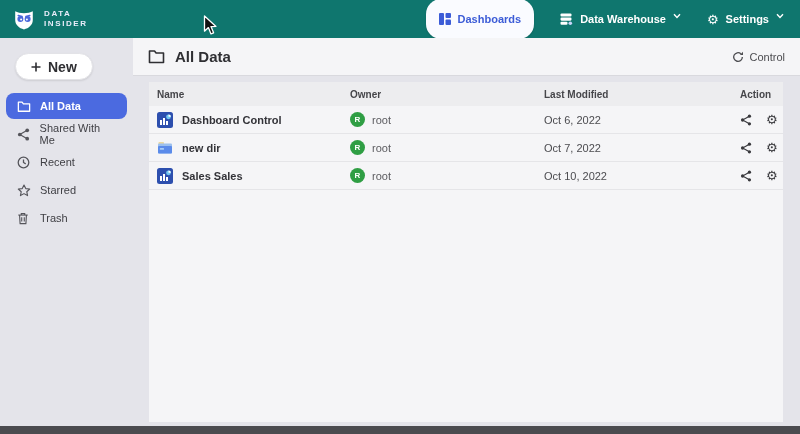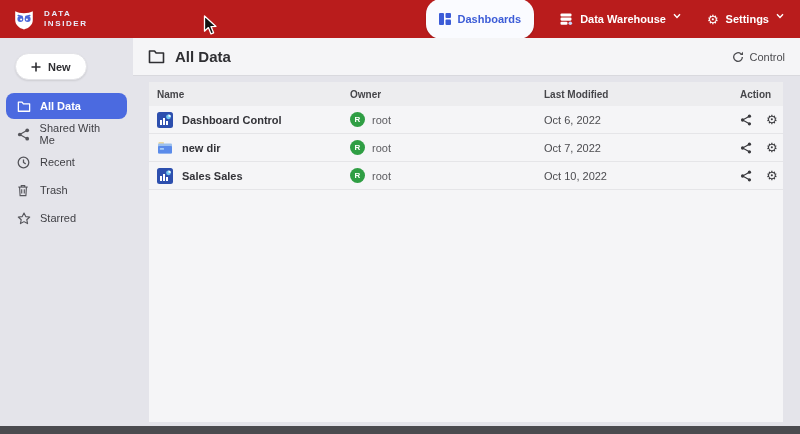--- a/index.html
+++ b/index.html
@@ -1,37 +1,37 @@
 <!DOCTYPE html>
 <html><head>
 <meta charset="utf-8">
 <style>
   * { margin:0; padding:0; box-sizing:border-box; }
   html,body { width:800px; height:434px; overflow:hidden; }
   body { font-family:"Liberation Sans", sans-serif; background:#e4e4ea; }
   .app { position:relative; width:800px; height:434px; display:flex; flex-direction:column; }
 
   
-  .header { height:38px; background:#b91c1c; display:flex; align-items:center;
+  .header { height:38px; background:#0f766e; display:flex; align-items:center;
             justify-content:space-between; padding:0 16px 0 12px; flex:0 0 auto;gap:35px; }
   .logo { display:flex; align-items:center; gap:8px; }
   .logo-text { color:#e9ecfa; font-size:8px; font-weight:bold; letter-spacing:1.6px; line-height:1.3; }
   .nav { display:flex; align-items:center; gap:26px; }
   .nav-pill { background:#fafbff; color:#3c5cd7; border-radius:15px; height:40px; padding:0 13px;
               font-size:11px; font-weight:bold; display:flex; gap:7px; align-items:center; cursor:pointer;
               box-shadow:0 1px 2px rgba(0,0,0,.15); }
   .nav-item { color:#fff; font-size:11px; font-weight:600; display:flex; gap:7px; align-items:flex-start; cursor:pointer; }
   .nav-item .gear-glyph { font-size:13px; line-height:1; color:#fff; }
 
   
   .body { flex:1 1 auto; display:flex; min-height:0; }
   .sidebar { width:133px; flex:0 0 133px; background:#e4e4ea; padding-top:15px; }
   .new-btn { margin-left:15px; background:#ffffff; border:1px solid #e3e3e7; border-radius:16px;
              height:27px; padding:0 15px; display:inline-flex; align-items:center; gap:7px;
-             font-size:11px; font-weight:bold; color:#2e2e32; cursor:pointer;
+             font-size:14px; font-weight:bold; color:#2e2e32; cursor:pointer;
              box-shadow:0 1px 2px rgba(0,0,0,.10); }
   .menu { margin-top:13px; display:flex; flex-direction:column; gap:2px; padding:0 6px; }
   .menu-item { height:26px; display:flex; align-items:center; gap:9px; padding:0 11px;
                border-radius:8px; font-size:11px; color:#3f3f44; cursor:pointer; }
   .menu-item .mi-icon { width:14px; display:flex; align-items:center; color:#55555b; }
   .menu-item.active { background:#4b6ae0; color:#fff; font-weight:600; }
   .menu-item.active .mi-icon { color:#fff; }
 
   .main { flex:1 1 auto; display:flex; flex-direction:column; min-width:0; }
   .title-bar { height:38px; flex:0 0 38px; background:#f5f5f7; border-bottom:1px solid #d9d9de;
@@ -162,37 +162,37 @@
             <svg width="13" height="13" viewBox="0 0 14 14" fill="none" stroke="currentColor" stroke-width="1.4">
               <circle cx="7" cy="7" r="5.7"></circle>
                 <path d="M7 3.8 V7 L9.4 8.5"></path>
             </svg>
           </span>
           <span>Recent</span>
         </div>
 
         <div class="menu-item">
           <span class="mi-icon">
+            <svg width="14" height="13" viewBox="0 0 16 15" fill="none" stroke="currentColor" stroke-width="1.3" stroke-linejoin="round">
+              <path d="M8 1.2 L10 5.3 L14.6 5.8 L11.2 8.9 L12.1 13.4 L8 11.1 L3.9 13.4 L4.8 8.9 L1.4 5.8 L6 5.3 Z"></path>
+            </svg>
+          </span>
+          <span>Starred</span>
+        </div>
+
+        <div class="menu-item">
+          <span class="mi-icon">
             <svg width="12" height="13" viewBox="0 0 14 15" fill="none" stroke="currentColor" stroke-width="1.3">
               <path d="M1.5 3.5 h11"></path>
                 <path d="M5 3.5 V1.8 h4 v1.7"></path>
               <path d="M3 3.5 L3.6 13.5 h6.8 L11 3.5" stroke-linejoin="round"></path>
               <path d="M5.5 6 v5 M8.5 6 v5"></path>
             </svg>
           </span>
           <span>Trash</span>
-        </div>
-
-        <div class="menu-item">
-          <span class="mi-icon">
-            <svg width="14" height="13" viewBox="0 0 16 15" fill="none" stroke="currentColor" stroke-width="1.3" stroke-linejoin="round">
-              <path d="M8 1.2 L10 5.3 L14.6 5.8 L11.2 8.9 L12.1 13.4 L8 11.1 L3.9 13.4 L4.8 8.9 L1.4 5.8 L6 5.3 Z"></path>
-            </svg>
-          </span>
-          <span>Starred</span>
         </div>
       </div>
     </div>
 
     <div class="main">
       <div class="title-bar">
         <div class="title-left">
           <span style="display:flex">
             <svg width="17" height="15" viewBox="0 0 17 15" fill="none" stroke="#2f2f33" stroke-width="1.6" stroke-linejoin="round">
               <path d="M1.5 13.5 V2 h5 l1.6 2 h7.4 V13.5 z"></path>

